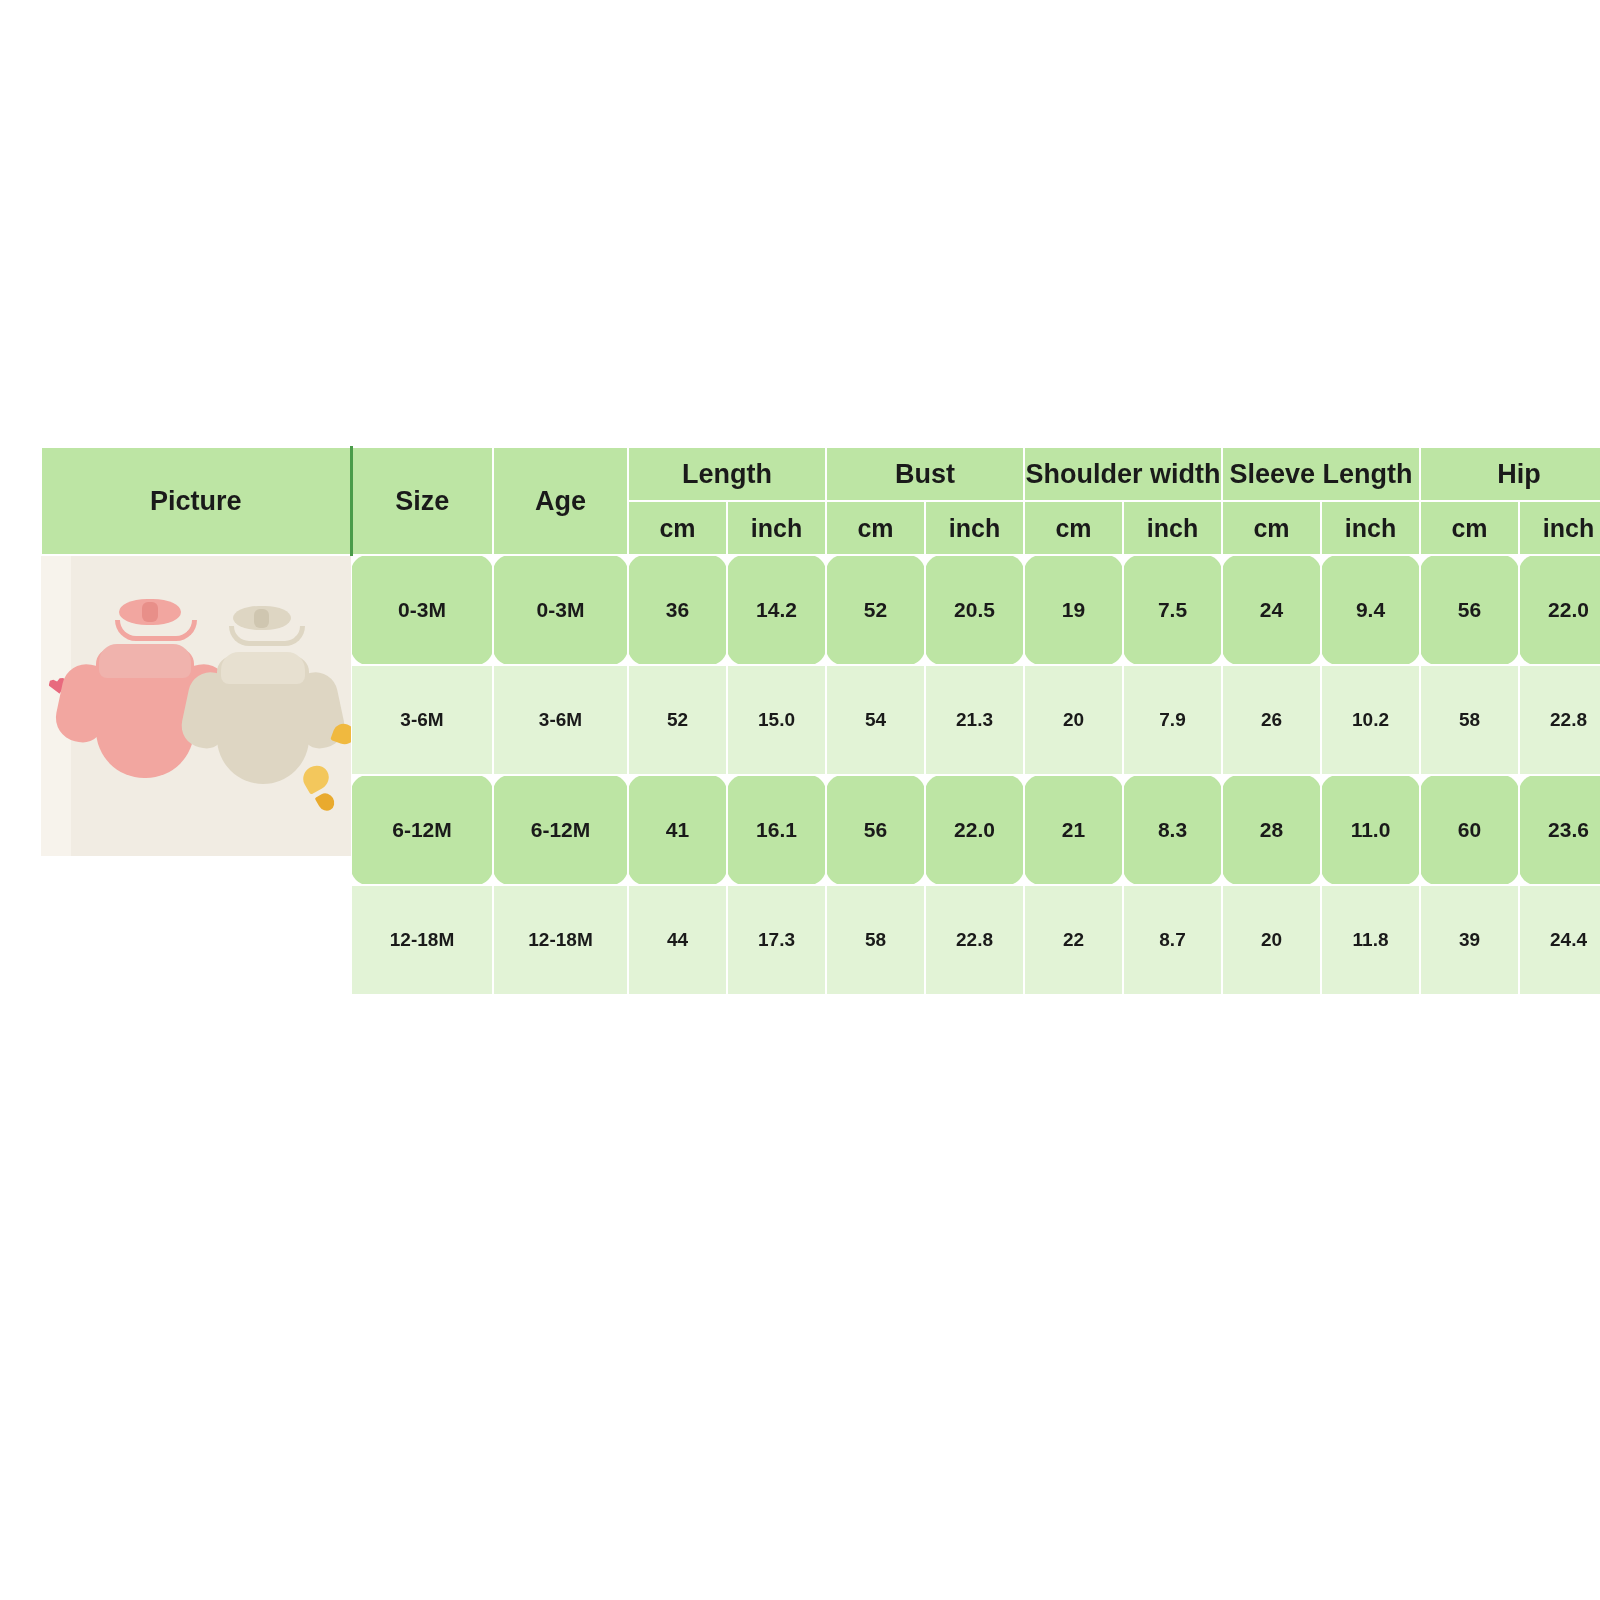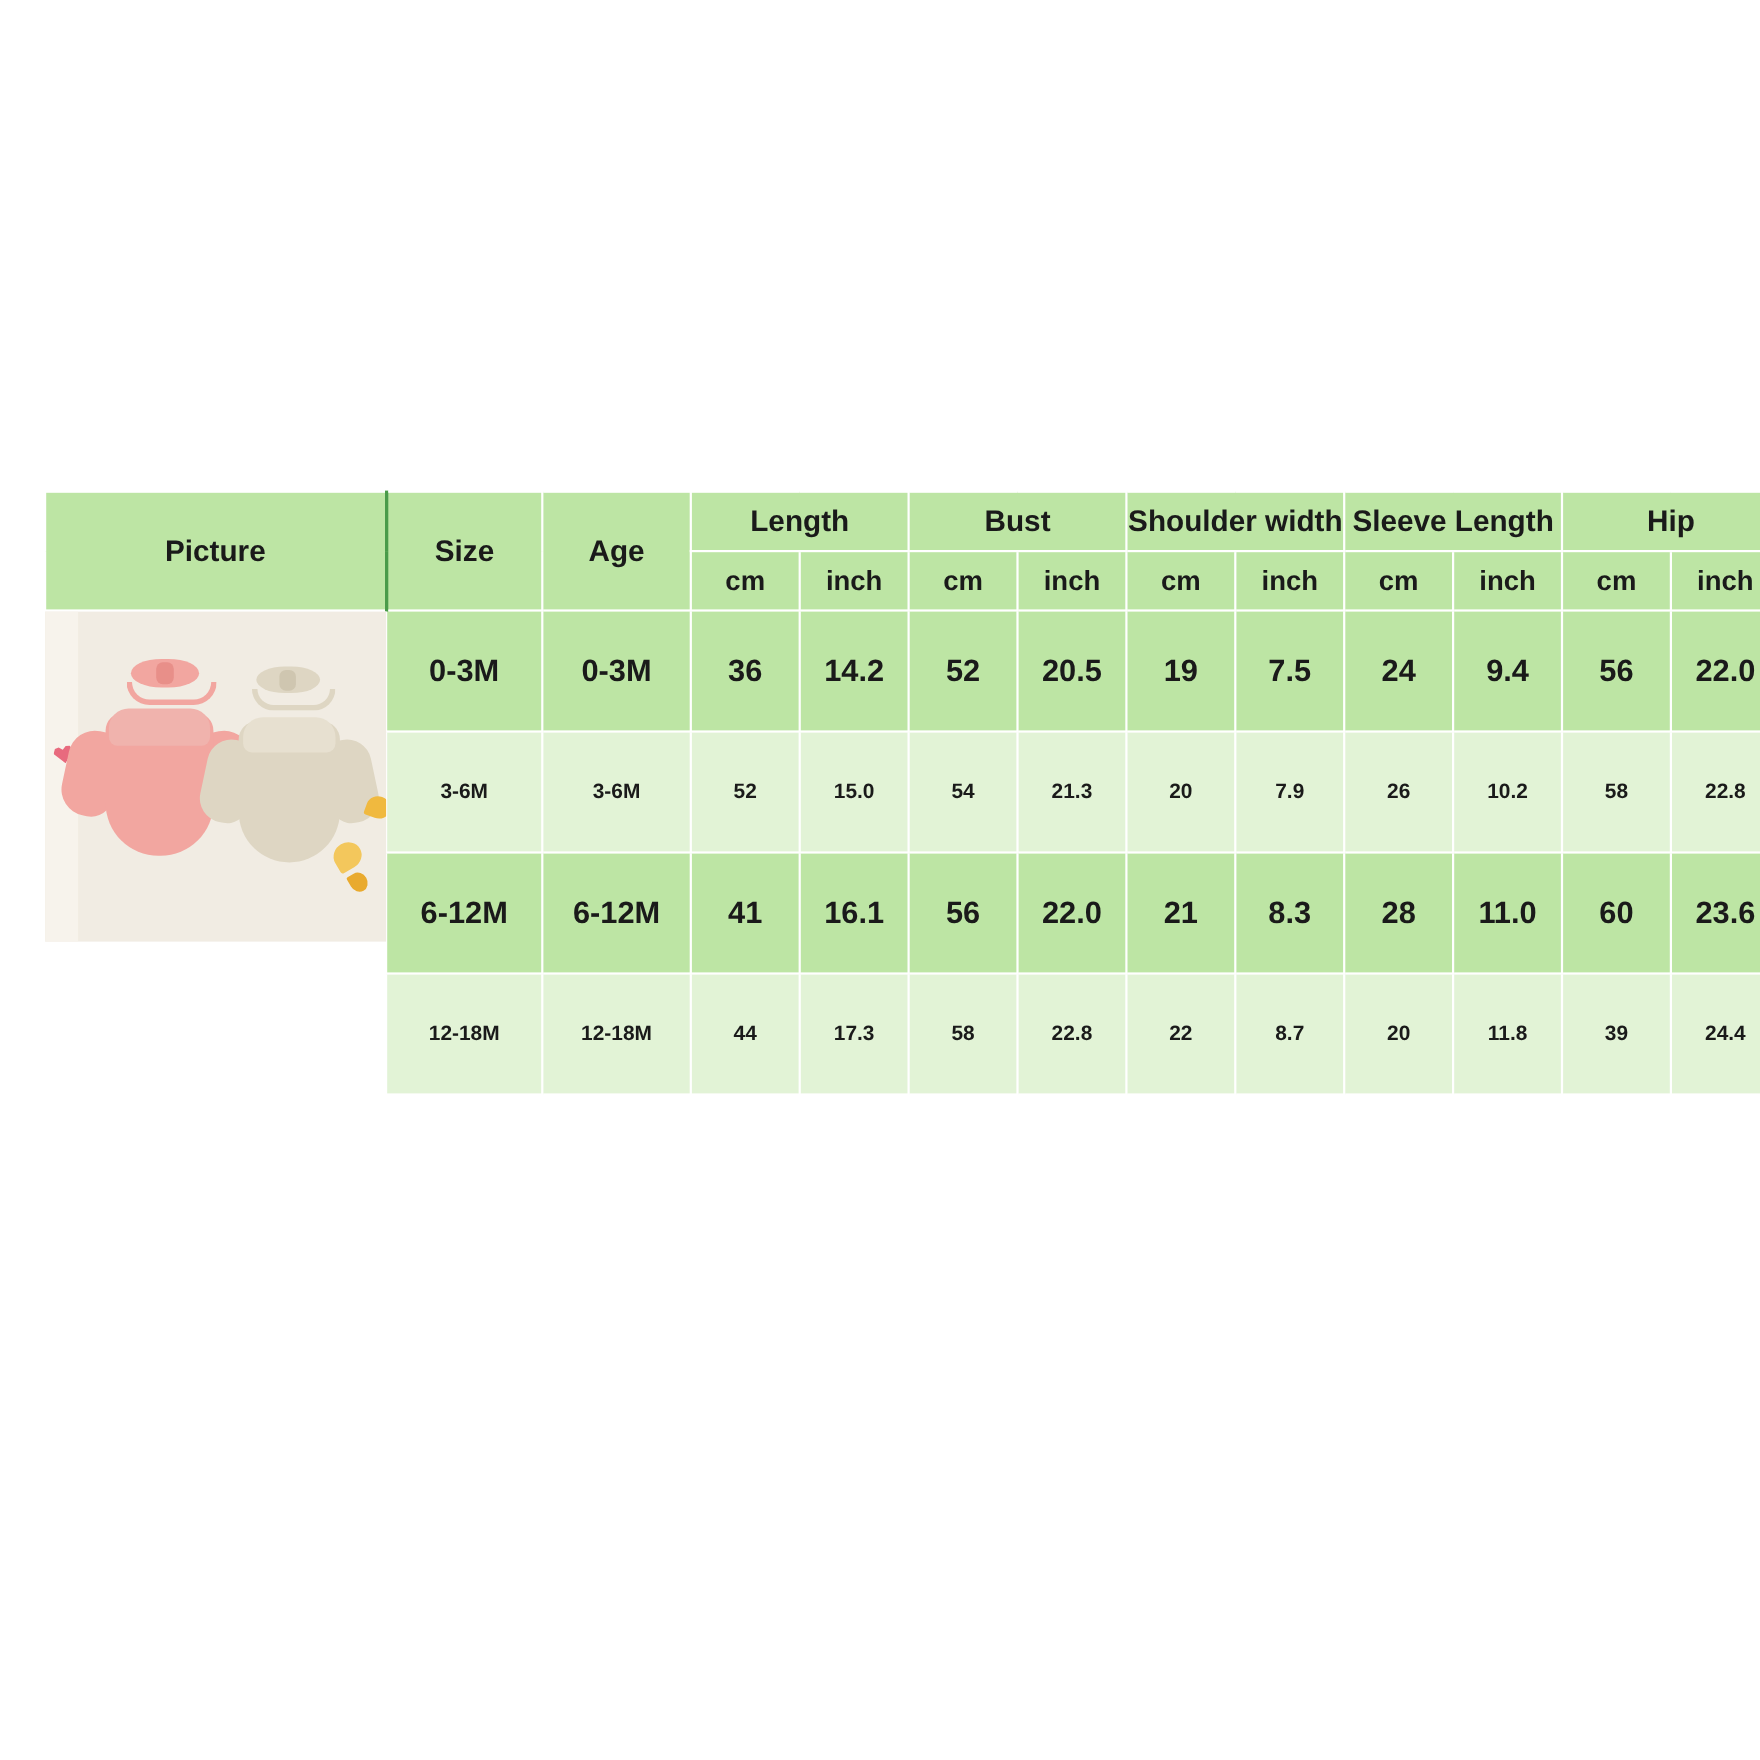--- a/index.html
+++ b/index.html
@@ -56,22 +56,23 @@
 
   .pic-cell {
     background: #bde5a4;
     font-size: 27px;
     border-right: 3px solid #4a9b4a !important;
   }
 
   
   .row-dark td {
     background: #bde5a4;
-    font-size: 28px;
+    font-size: 21px;
     height: 108px;
+    border-radius: 17px;
   }
   .row-light td {
     background: #e2f3d6;
     font-size: 19px;
     height: 108px;
   }
 
   .img-cell {
     background: #ffffff !important;
     border: none !important;

